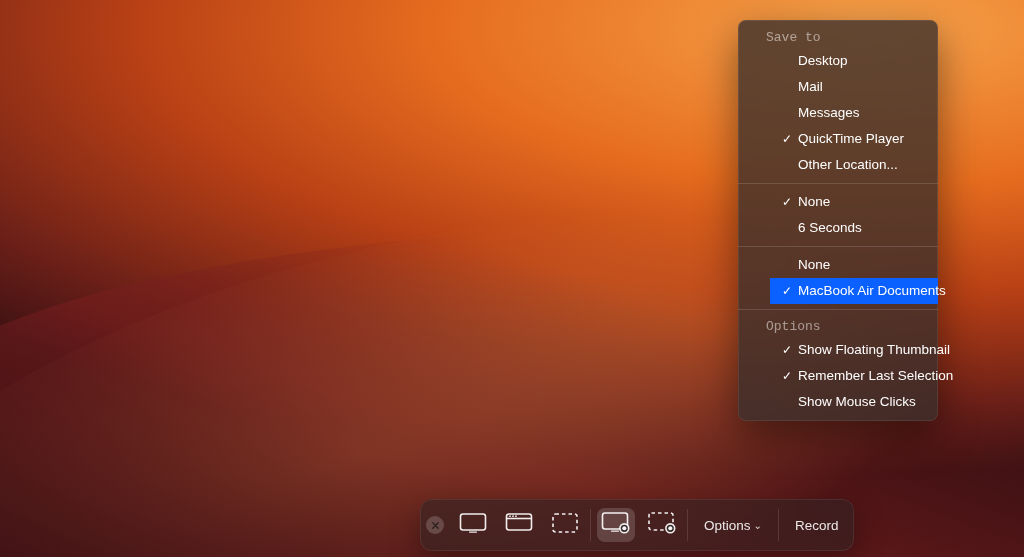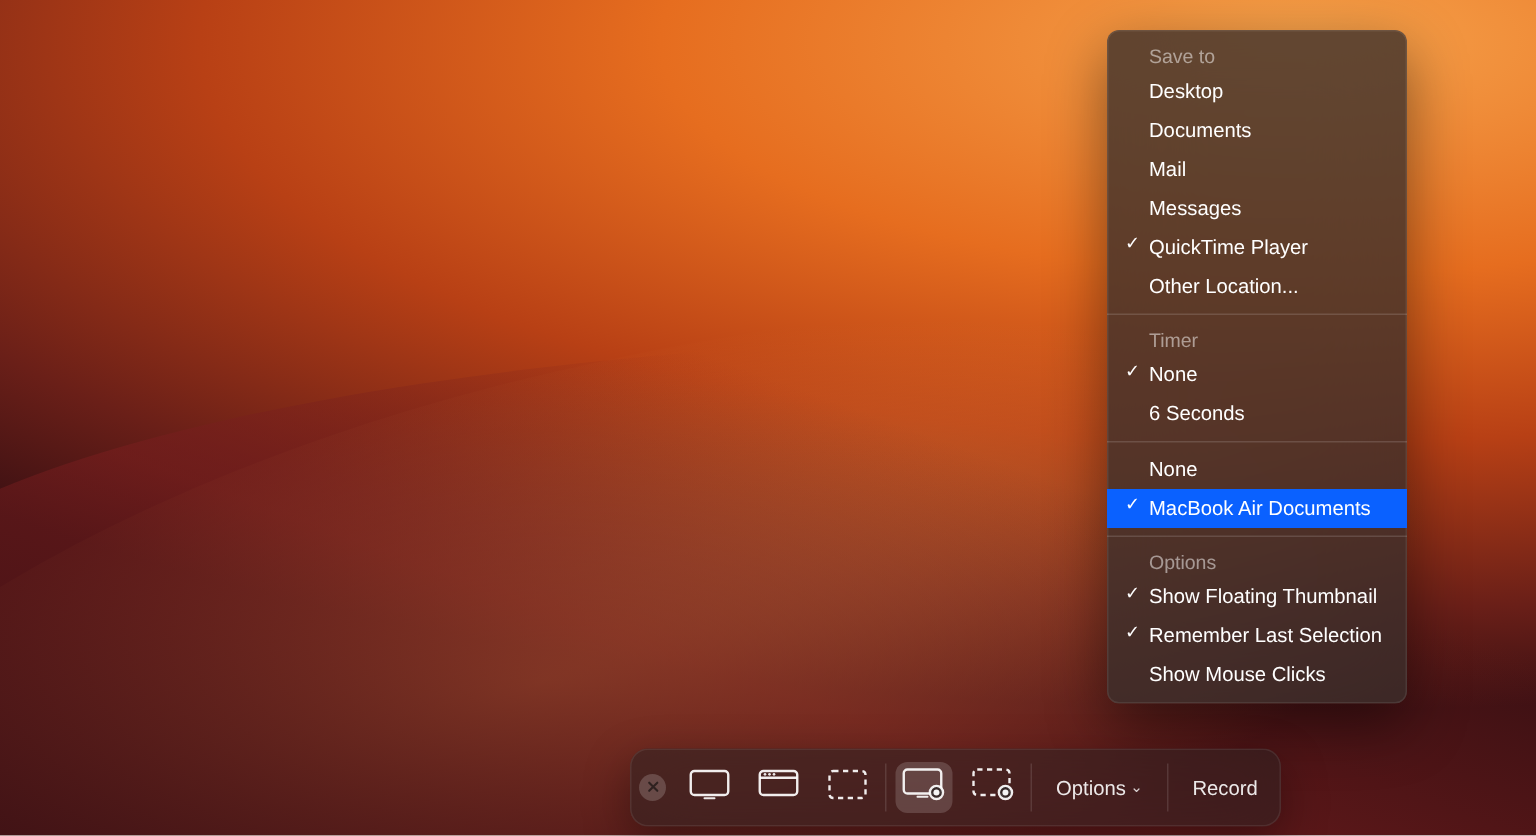--- a/index.html
+++ b/index.html
@@ -116,27 +116,30 @@
       backdrop-filter: blur(28px);
       box-shadow: 0 14px 40px rgba(0,0,0,0.45), inset 0 0 0 1px rgba(255,255,255,0.08);
       padding: 6px 0;
       color: #fff;
       font-size: 13.5px;
     }
     .section-header {
       color: rgba(255,255,255,0.5);
       padding: 4px 8px 3px 28px;
       font-size: 13px;
+      font-family: Liberation Mono, monospace;
     }
     .menu-item {
       display: flex;
+      align-items: center;
       padding: 3px 14px 3px 10px;
       line-height: 20px;
       cursor: pointer;
       white-space: nowrap;
+      margin-left: 32px;
     }
     .menu-item .check {
       width: 14px;
       height: 14px;
       flex: 0 0 14px;
       margin-right: 4px;
       display: inline-flex;
       align-items: center;
       justify-content: center;
       font-size: 12px;
@@ -160,42 +163,37 @@
 
 <div class="popover">
 
   <div class="section-header">Save to</div>
   <div class="menu-item">
     <span class="check hidden">✓</span>
     <span>Desktop</span>
   </div>
   <div class="menu-item">
     <span class="check hidden">✓</span>
-    <span>Documents</span>
-  </div>
-  <div class="menu-item">
-    <span class="check hidden">✓</span>
     <span>Mail</span>
   </div>
   <div class="menu-item">
     <span class="check hidden">✓</span>
     <span>Messages</span>
   </div>
   <div class="menu-item">
     <span class="check">✓</span>
     <span>QuickTime Player</span>
   </div>
   <div class="menu-item">
     <span class="check hidden">✓</span>
     <span>Other Location...</span>
   </div>
 
   <div class="sep"></div>
 
-  <div class="section-header">Timer</div>
   <div class="menu-item">
     <span class="check">✓</span>
     <span>None</span>
   </div>
   <div class="menu-item">
     <span class="check hidden">✓</span>
     <span>6 Seconds</span>
   </div>
 
   <div class="sep"></div>

